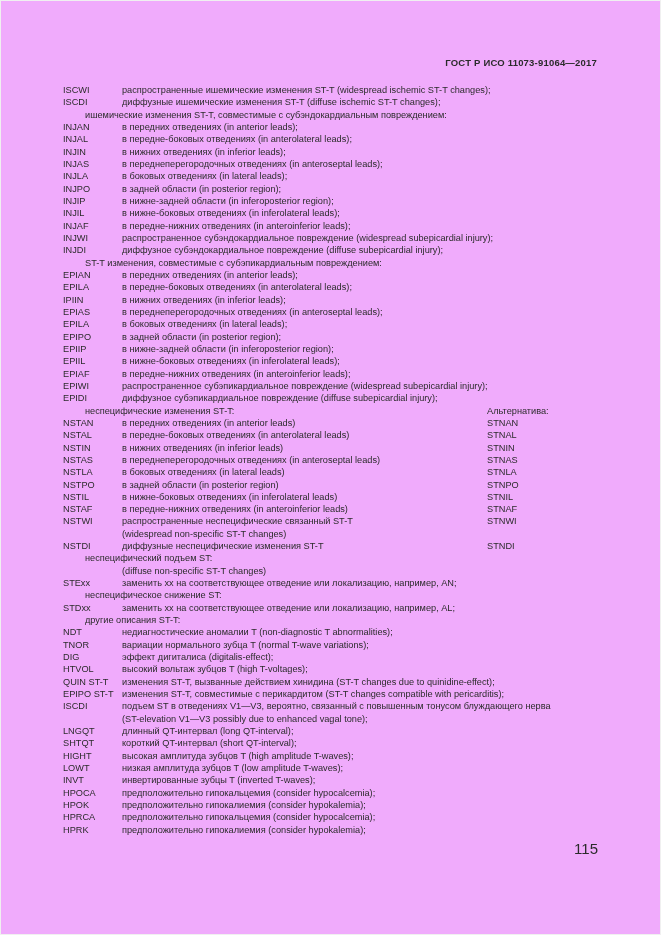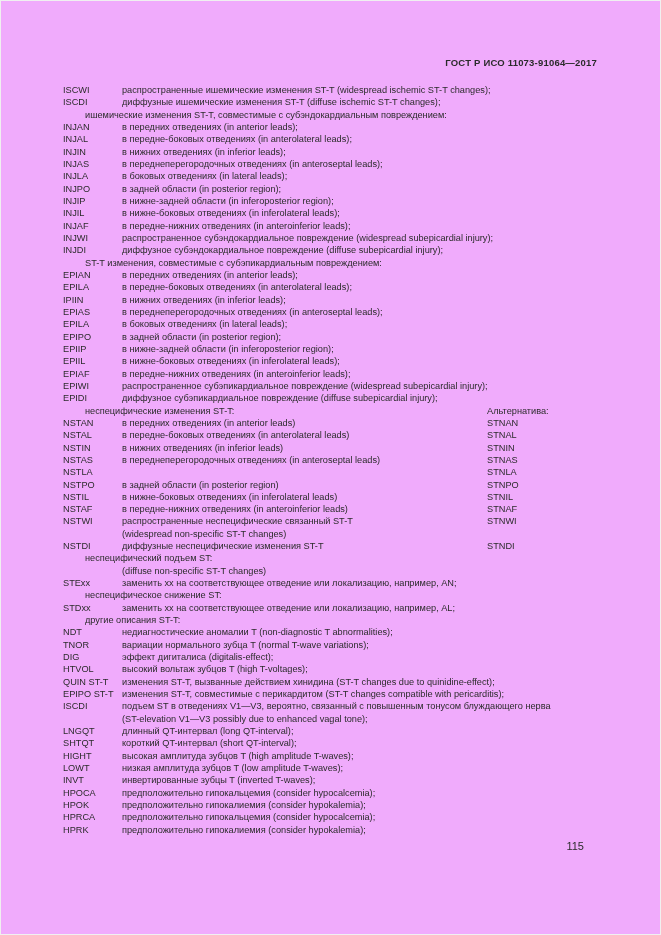--- a/index.html
+++ b/index.html
@@ -51,22 +51,22 @@
   }
   .row .alt {
     position: absolute;
     left: 424px;
     top: 0;
   }
   .row.heading .desc { margin-left: 22px; }
   .page-number {
     position: absolute;
     top: 840px;
-    right: 77px;
-    font-size: 11px;
+    right: 63px;
+    font-size: 15px;
   }
 </style>
 </head>
 <body>
 
 <div class="page">
   <div class="doc-header">ГОСТ Р ИСО 11073-91064—2017</div>
 
   <div class="glossary">
       <div class="row entry">
@@ -219,20 +219,21 @@
     <span class="desc">в нижних отведениях (in inferior leads)</span>
     <span class="alt">STNIN</span>
   </div>
       <div class="row entry">
     <span class="code">NSTAS</span>
     <span class="desc">в переднеперегородочных отведениях (in anteroseptal leads)</span>
     <span class="alt">STNAS</span>
   </div>
       <div class="row entry">
     <span class="code">NSTLA</span>
+    <span class="desc">в боковых отведениях (in lateral leads)</span>
     <span class="alt">STNLA</span>
   </div>
       <div class="row entry">
     <span class="code">NSTPO</span>
     <span class="desc">в задней области (in posterior region)</span>
     <span class="alt">STNPO</span>
   </div>
       <div class="row entry">
     <span class="code">NSTIL</span>
     <span class="desc">в нижне-боковых отведениях (in inferolateral leads)</span>

